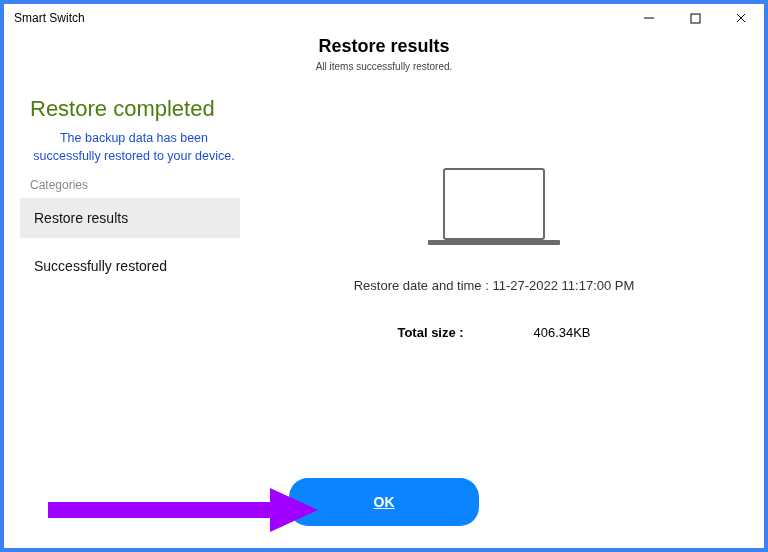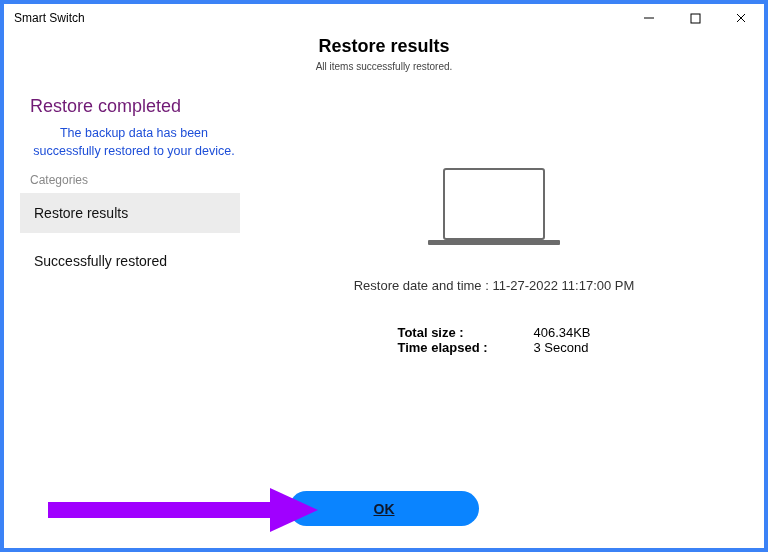--- a/index.html
+++ b/index.html
@@ -13,21 +13,21 @@
     .titlebar .title { font-weight: 400; }
     .win-controls { display: flex; height: 100%; }
     .win-btn { width: 46px; display: flex; align-items: center; justify-content: center; font-size: 13px; }
     .content { flex: 1; display: flex; flex-direction: row; padding: 4px 0 0 0; }
     .header-center { width: 100%; text-align: center; position: absolute; top: 32px; left: 0; }
     .header-center h2 { font-size: 18px; font-weight: 700; color: #000; }
     .header-center .sub { font-size: 10px; color: #444; margin-top: 4px; }
     .left {
       width: 240px; padding: 60px 6px 0 26px; display: flex; flex-direction: column; color: #222;
     }
-    .left h1 { font-size: 18px; font-weight: 400; color: #701a75; margin-bottom: 8px; }
+    .left h1 { font-size: 22px; font-weight: 400; color: #4d7c0f; margin-bottom: 8px; }
     .left .desc { font-size: 12.5px; color: #1d4ed8; line-height: 1.4; text-align: center; padding: 0 2px; }
     .cat-label { font-size: 12px; color: #888; margin-top: 13px; margin-bottom: 6px; }
     .cat-item {
       height: 40px; display: flex; align-items: center; padding-left: 4px; font-size: 14px; color: #111;
     }
     .cat-item.active { background: #ececec; width: 220px; margin-left: -10px; padding-left: 14px; }
     .cat-item.sub { margin-top: 8px; }
     .right {
       flex: 1; padding: 118px 20px 4px 0; display: flex; flex-direction: column; align-items: center;
     }
@@ -36,21 +36,21 @@
     }
     .restore-line { font-size: 13px; color: #333; margin-top: 24px; }
     .stats { margin-top: 32px; display: flex; flex-direction: column; font-size: 13px; color: #000; }
     .stats-row { display: flex; gap: 40px; }
     .stats-row .label { width: 96px; font-weight: 700; }
     .stats-row .value { font-weight: 400; }
     .footer {
       position: absolute; bottom: 22px; left: 0; width: 100%; display: flex; justify-content: center;
     }
     .ok-btn {
-      width: 190px; height: 35px; background: #0a84ff; color: #0f172a; border: none; border-radius: 19px; font-size: 14px; font-weight: 600; cursor: pointer; text-decoration: underline;
+      width: 190px; height: 48px; background: #0a84ff; color: #ffffff; border: none; border-radius: 19px; font-size: 14px; font-weight: 600; cursor: pointer; text-decoration: underline;
     }
     .arrow-annot {
       position: absolute; left: 34px; bottom: 8px; pointer-events: none;
     }
   </style>
 </head>
 <body>
 
 <div class="window">
 
@@ -101,24 +101,20 @@
         <rect x="14" y="76" width="132" height="5" rx="1" fill="#6b6b6b"></rect>
       </svg>
       <div class="restore-line">
         <span>Restore date and time : </span><span>11-27-2022 11:17:00 PM</span>
       </div>
       <div class="stats">
         <div class="stats-row">
           <span class="label">Total size :</span>
           <span class="value">406.34KB</span>
         </div>
-        <div class="stats-row">
-          <span class="label">Time elapsed :</span>
-          <span class="value">3 Second</span>
-        </div>
       </div>
     </div>
 
   </div>
 
   <div class="footer">
     <button class="ok-btn">OK</button>
   </div>
 
   <svg class="arrow-annot" width="280" height="60">

